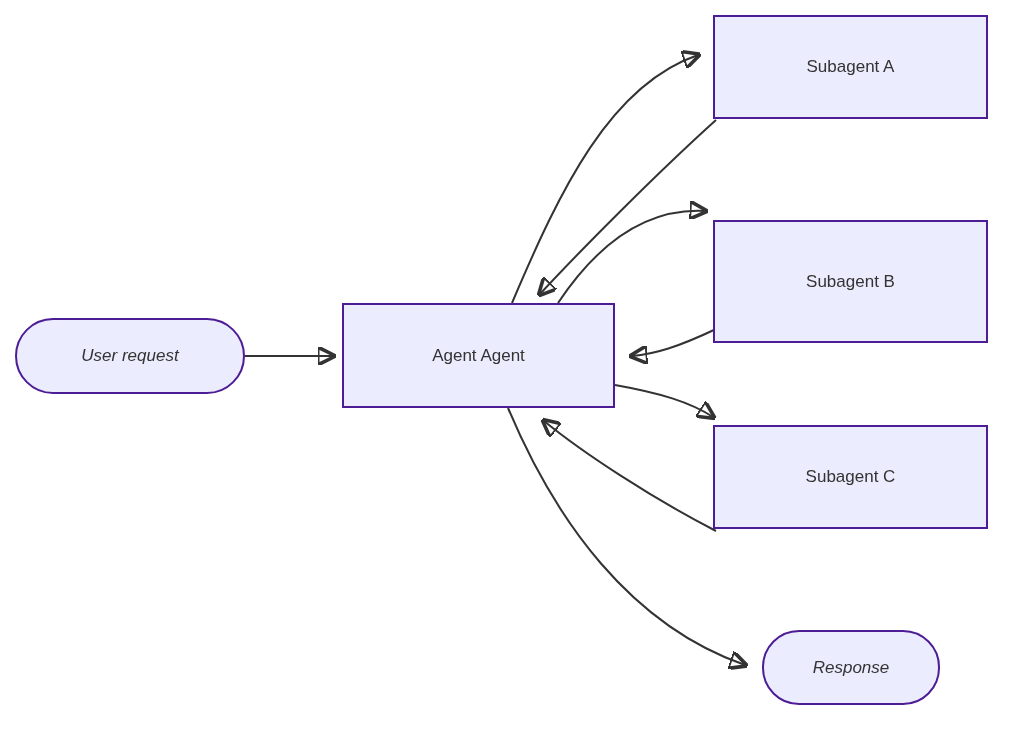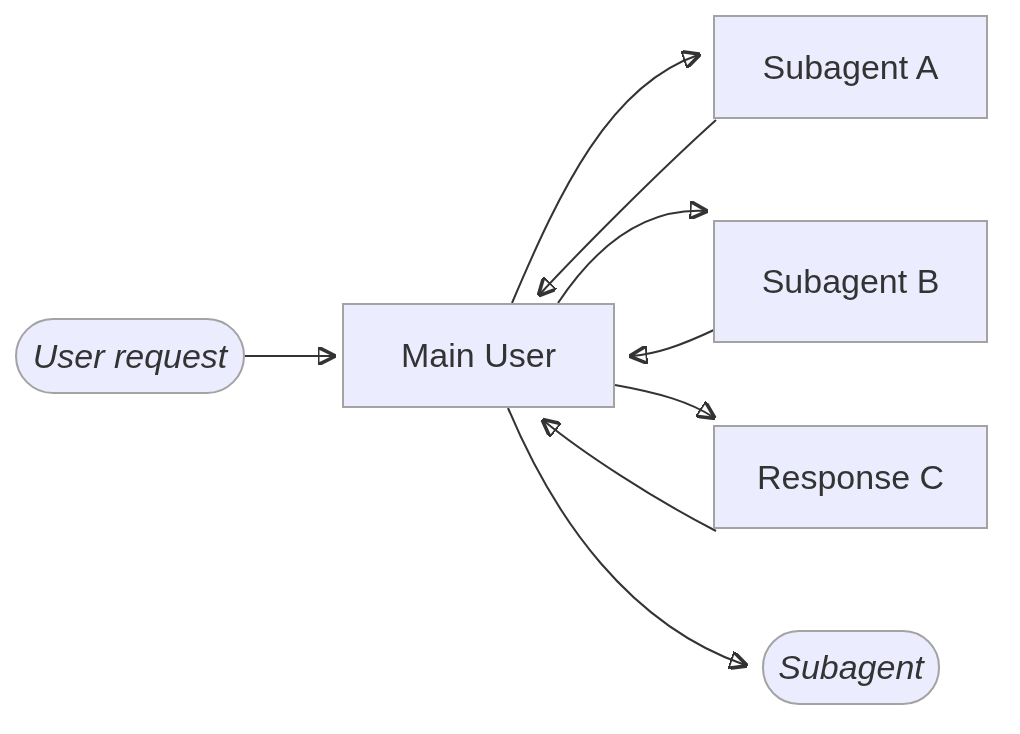--- a/index.html
+++ b/index.html
@@ -22,26 +22,26 @@
   }
   .edges path {
     fill: none;
     stroke: #333333;
     stroke-width: 2px;
   }
   .node {
     position: absolute;
     box-sizing: border-box;
     background: #ECECFF;
-    border: 2px solid #a3a3a3;
+    border: 2px solid #4c1d95;
     color: #333333;
     display: flex;
     align-items: center;
     justify-content: center;
-    font-size: 34px;
+    font-size: 17px;
     white-space: nowrap;
   }
   .stadium { border-radius: 38px; font-style: italic; }
   .node-user-request { left: 15px;  top: 318px; width: 230px; height: 76px;  }
   .node-main-agent   { left: 342px; top: 303px; width: 273px; height: 105px; }
   .node-subagent-a   { left: 713px; top: 15px;  width: 275px; height: 104px; }
   .node-subagent-b   { left: 713px; top: 220px; width: 275px; height: 123px; }
   .node-subagent-c   { left: 713px; top: 425px; width: 275px; height: 104px; }
   .node-response     { left: 762px; top: 630px; width: 178px; height: 75px; border-radius: 37px; }
 </style>
@@ -72,32 +72,32 @@
     <path d="M716,531 C650,497 582,452 544,421" marker-end="url(#arrow)"></path>
 
     <path d="M508,408 C555,520 630,625 745,665" marker-end="url(#arrow)"></path>
   </svg>
 
   <div class="node stadium node-user-request">
     <span>User request</span>
   </div>
 
   <div class="node node-main-agent">
-    <span>Main User</span>
+    <span>Agent Agent</span>
   </div>
 
   <div class="node node-subagent-a">
     <span>Subagent A</span>
   </div>
 
   <div class="node node-subagent-b">
     <span>Subagent B</span>
   </div>
 
   <div class="node node-subagent-c">
-    <span>Response C</span>
+    <span>Subagent C</span>
   </div>
 
   <div class="node stadium node-response">
-    <span>Subagent</span>
+    <span>Response</span>
   </div>
 
 </div>
 
 </body></html>

